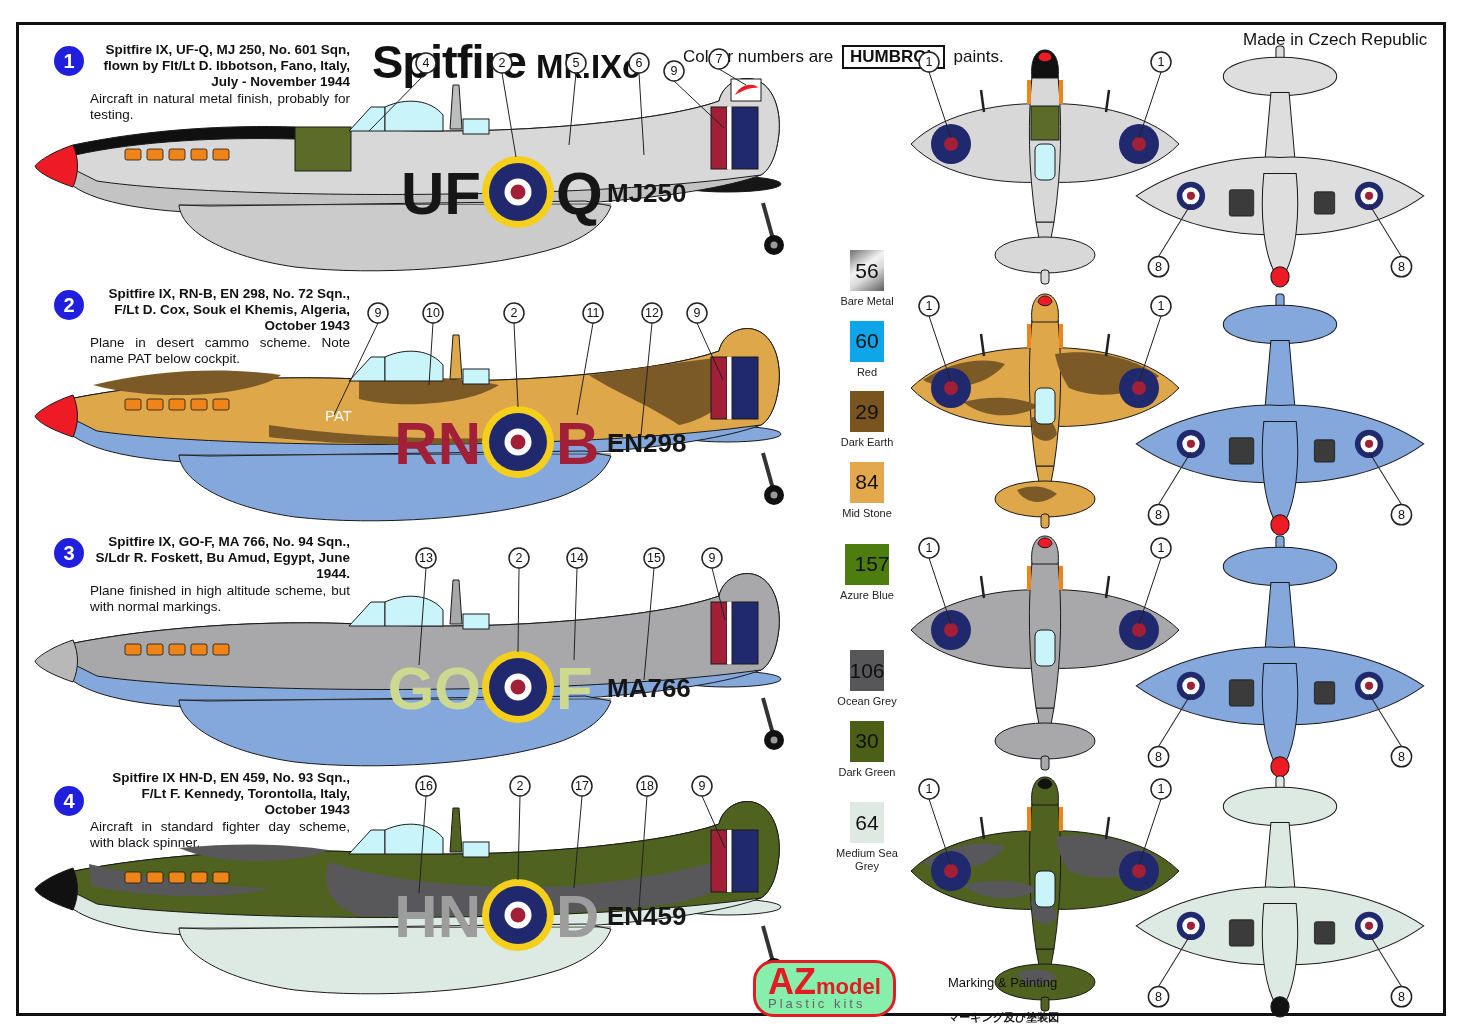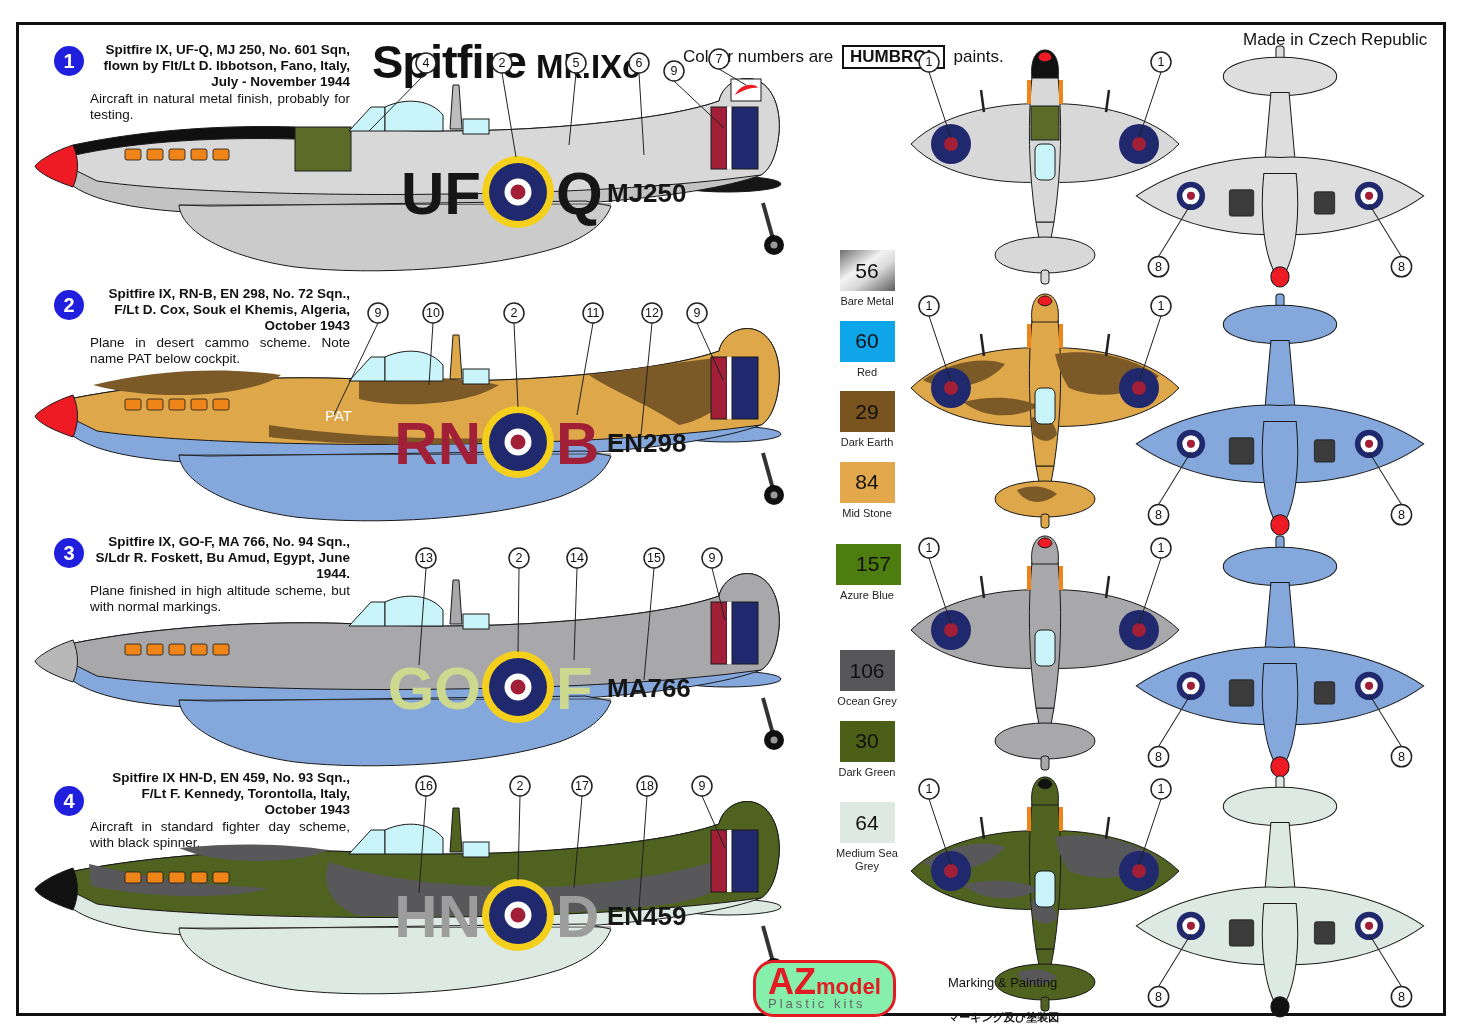--- a/index.html
+++ b/index.html
@@ -18,21 +18,21 @@
   
   .badge{position:absolute;width:30px;height:30px;border-radius:50%;background:var(--badge);
          color:#fff;font-weight:bold;font-size:20px;display:flex;align-items:center;justify-content:center;}
   .blk{position:absolute;width:260px;font-size:13.5px;line-height:1.18;}
   .blk .t{font-weight:bold;text-align:right;}
   .blk .d{margin-top:1px;text-align:justify;}
 
   
   .paint-col{position:absolute;left:836px;top:250px;width:62px;display:flex;flex-direction:column;gap:13px;}
   .paint-item{text-align:center;}
-  .chip{width:55px;height:41px;margin:0 auto;display:flex;align-items:center;justify-content:center;
+  .chip{width:34px;height:41px;margin:0 auto;display:flex;align-items:center;justify-content:center;
         font-size:21px;color:#111;}
   .chip-metal{background-image:linear-gradient(145deg,#6e6e6e 0%,#f2f2f2 40%,#dadada 60%,#5c5c5c 100%);}
   .chip-label{font-size:11px;line-height:1.15;margin-top:4px;color:#222;}
   .gap-top{margin-top:11px;}
 
   
   svg{position:absolute;overflow:visible;}
   .outline{stroke:#1a1a1a;stroke-width:1;}
   .thin{stroke:#333;stroke-width:0.8;fill:none;}
   .strut{stroke:#333;stroke-width:4;}

